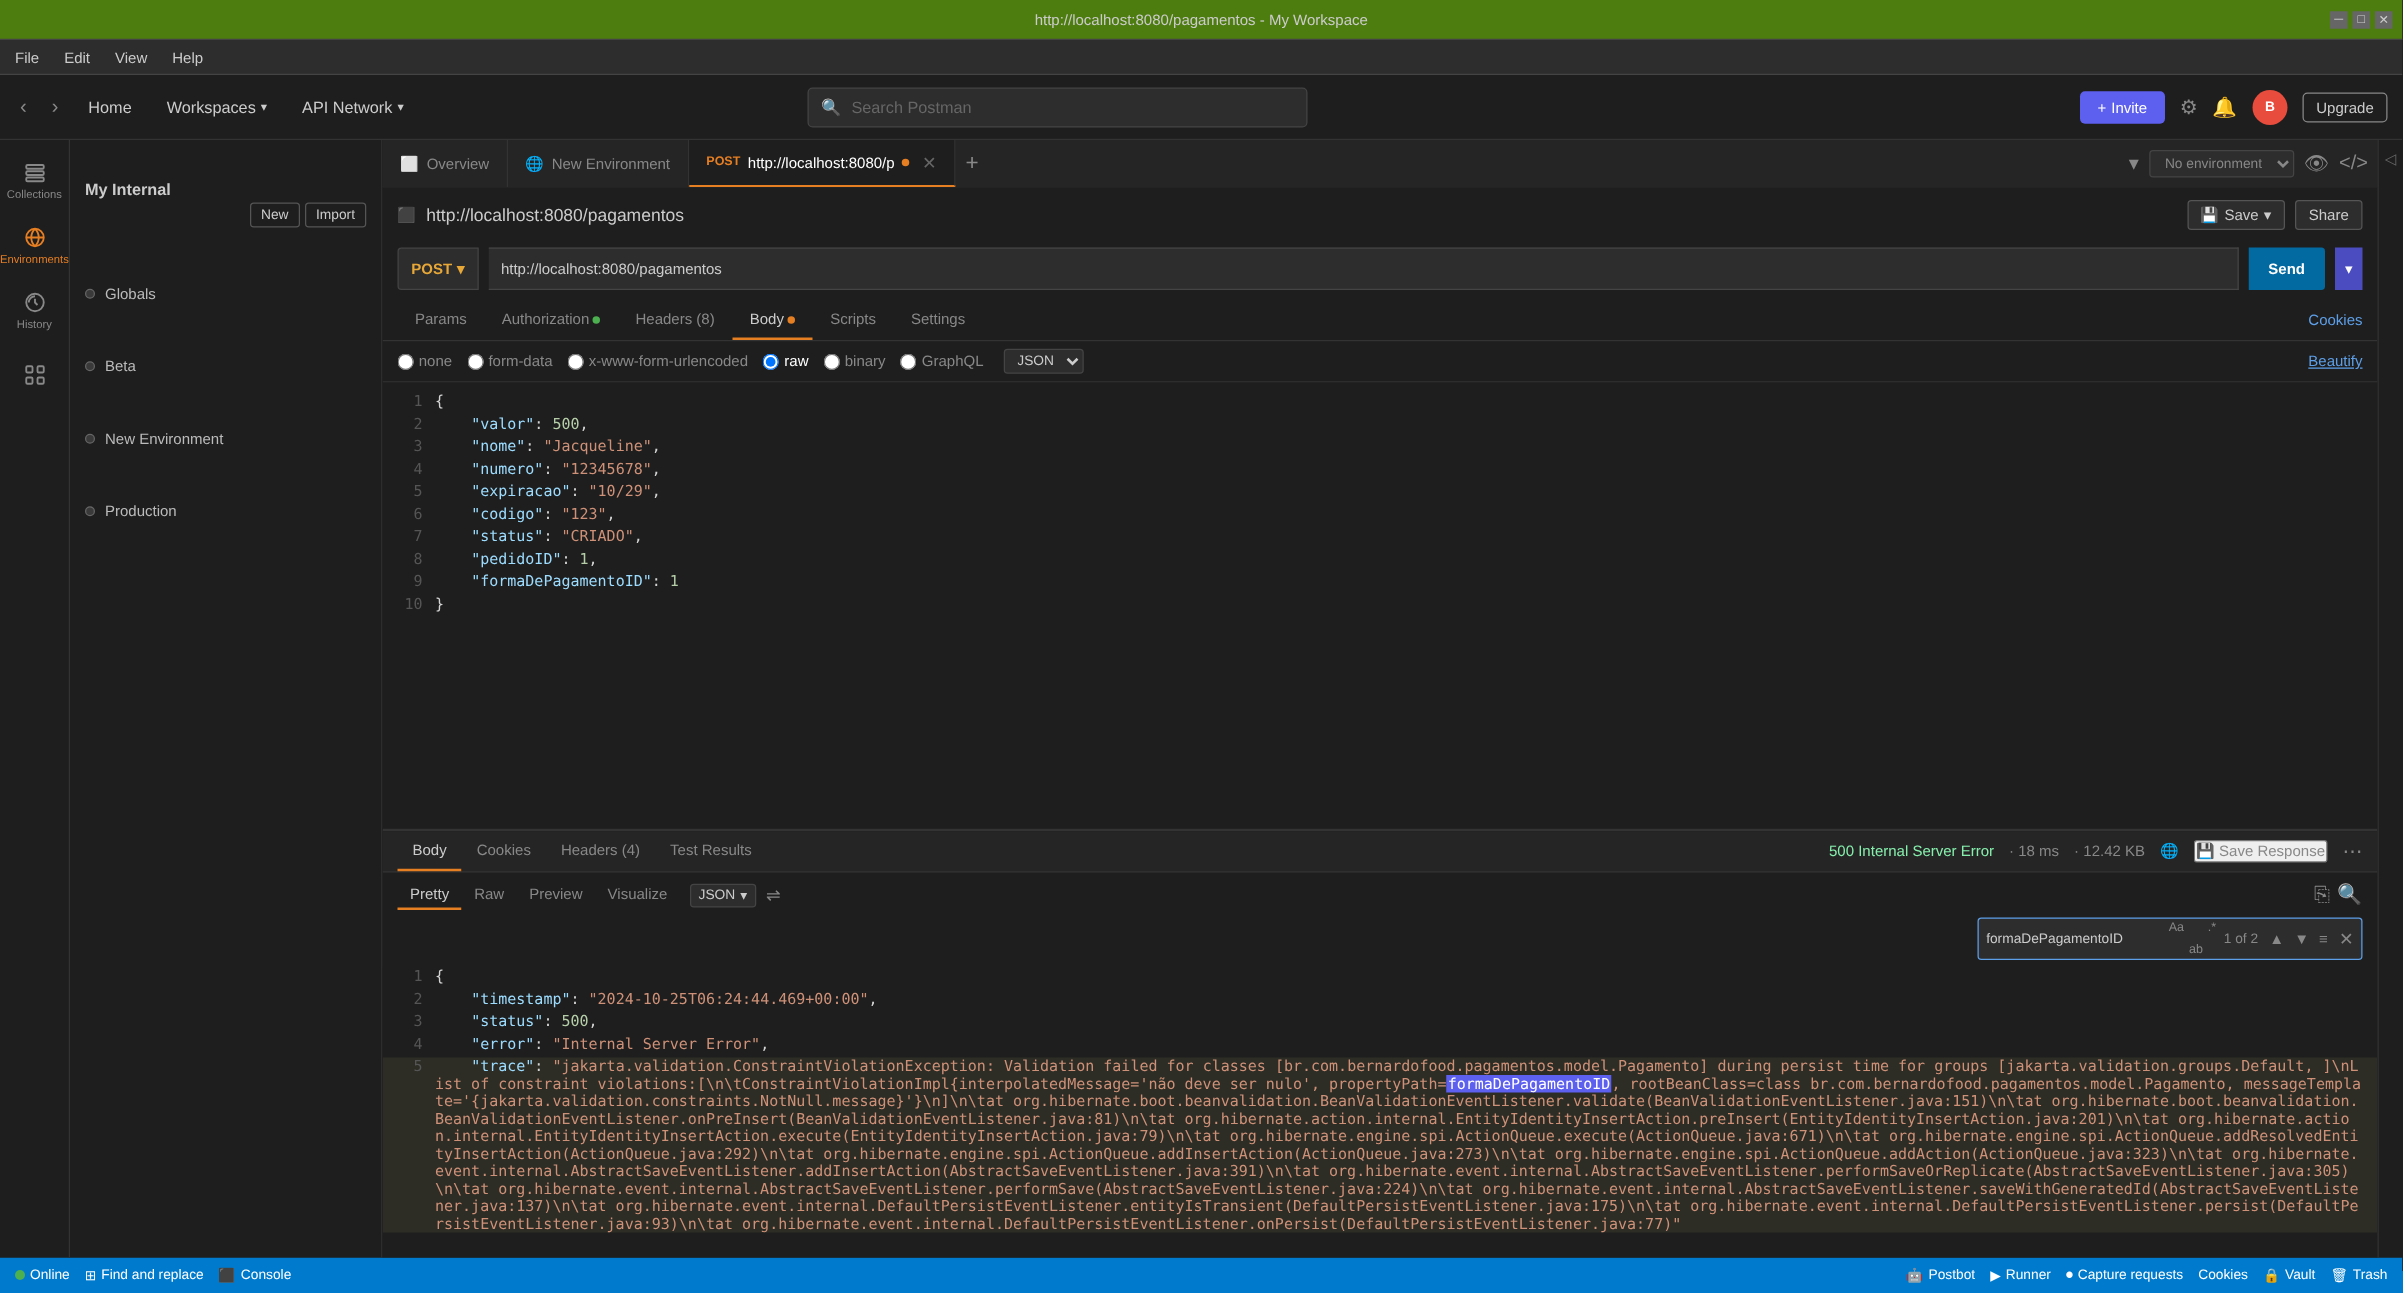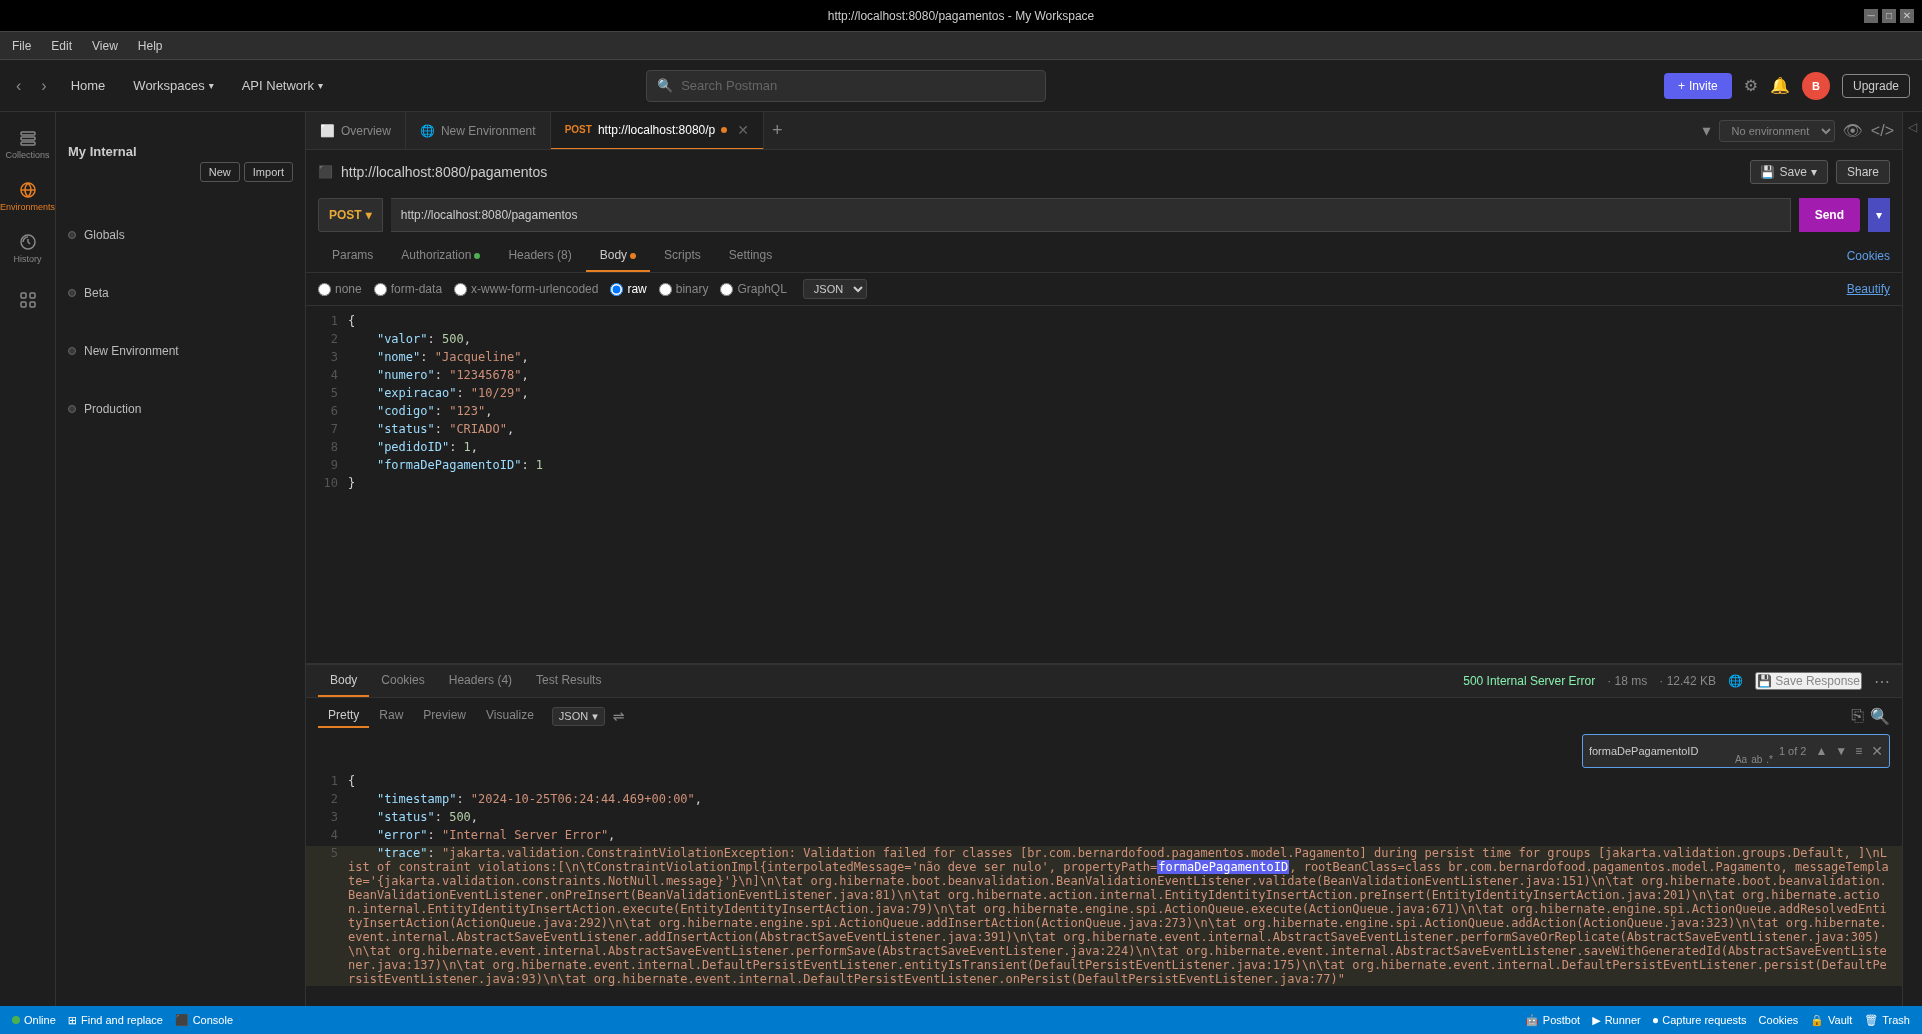--- a/index.html
+++ b/index.html
@@ -1,20 +1,20 @@
 <!DOCTYPE html>
 <html><head>
   <meta charset="utf-8">
   <style>
     * { box-sizing: border-box; margin: 0; padding: 0; }
     body { font-family: -apple-system, BlinkMacSystemFont, 'Segoe UI', sans-serif; font-size: 12px; background: #1e1e1e; color: #d4d4d4; height: 1034px; overflow: hidden; }
 
     
     .title-bar {
-      background: #000000;
+      background: #4d7c0f;
       height: 32px;
       display: flex;
       align-items: center;
       justify-content: center;
       position: relative;
       border-bottom: 1px solid #444;
     }
     .title-bar-text { font-size: 12px; color: #ccc; }
     .window-controls { position: absolute; right: 8px; display: flex; gap: 4px; }
     .win-btn { width: 14px; height: 14px; border: none; background: #666; cursor: pointer; font-size: 10px; color: #ccc; display: flex; align-items: center; justify-content: center; }
@@ -117,21 +117,21 @@
     .env-select { background: #2d2d2d; border: 1px solid #444; color: #888; padding: 3px 8px; font-size: 11px; border-radius: 3px; cursor: pointer; }
 
     
     .request-panel { background: #1e1e1e; border-bottom: 1px solid #333; }
     .request-url-bar { display: flex; align-items: center; padding: 10px 12px; gap: 8px; }
     .req-icon { color: #888; font-size: 12px; }
     .url-title { font-size: 14px; color: #ccc; font-weight: 500; }
     .request-row { display: flex; align-items: center; padding: 4px 12px 8px; gap: 8px; }
     .method-select { background: #2d2d2d; border: 1px solid #444; color: #e8a838; padding: 6px 10px; border-radius: 3px 0 0 3px; font-size: 12px; font-weight: bold; cursor: pointer; height: 34px; display: flex; align-items: center; gap: 4px; }
     .url-input { flex: 1; background: #2d2d2d; border: 1px solid #444; border-left: none; color: #ccc; padding: 6px 10px; font-size: 12px; height: 34px; outline: none; border-radius: 0; }
-    .send-btn { background: #a21caf; color: white; border: none; border-radius: 0 3px 3px 0; padding: 6px 16px; font-size: 12px; font-weight: 600; cursor: pointer; height: 34px; display: flex; align-items: center; gap: 4px; }
+    .send-btn { background: #0369a1; color: white; border: none; border-radius: 0 3px 3px 0; padding: 6px 16px; font-size: 12px; font-weight: 600; cursor: pointer; height: 34px; display: flex; align-items: center; gap: 4px; }
     .send-arrow { background: #4a4cbf; color: white; border: none; border-radius: 0; padding: 6px 8px; font-size: 12px; cursor: pointer; height: 34px; }
 
     
     .req-tabs { display: flex; align-items: center; padding: 0 12px; border-bottom: 1px solid #333; gap: 0; }
     .req-tab { padding: 8px 14px; cursor: pointer; font-size: 12px; color: #888; border-bottom: 2px solid transparent; }
     .req-tab.active { color: #ccc; border-bottom: 2px solid #e67e22; }
     .req-tab .dot { display: inline-block; width: 6px; height: 6px; border-radius: 50%; background: #4caf50; margin-left: 3px; vertical-align: middle; }
     .cookies-link { margin-left: auto; color: #5d9fe8; font-size: 12px; cursor: pointer; }
     .beautify-link { color: #5d9fe8; font-size: 12px; cursor: pointer; }
 
@@ -173,21 +173,21 @@
       display: flex;
       align-items: center;
       background: #2d2d2d;
       border: 1px solid #5d9fe8;
       border-radius: 3px;
       padding: 2px 6px;
       gap: 6px;
       font-size: 11px;
     }
     .resp-search-input { background: transparent; border: none; color: #ccc; font-size: 11px; outline: none; width: 140px; }
-    .search-options { display: flex; gap: 4px; align-items: flex-end; color: #888; }
+    .search-options { display: flex; gap: 4px; align-items: flex-start; color: #888; }
     .search-count { color: #888; font-size: 11px; }
     .search-nav { display: flex; gap: 2px; align-items: center; }
     .search-nav button { background: none; border: none; color: #888; cursor: pointer; font-size: 12px; padding: 1px 3px; }
     .search-close { background: none; border: none; color: #888; cursor: pointer; font-size: 14px; }
 
     
     .resp-body { flex: 1; overflow: auto; background: #1e1e1e; font-family: 'Consolas', 'Monaco', monospace; font-size: 12px; }
     .resp-line { display: flex; min-height: 18px; padding: 0 12px; }
     .resp-line.highlight { background: rgba(255, 255, 100, 0.1); }
     .trace-text { color: #d4d4d4; white-space: pre-wrap; word-break: break-all; }

